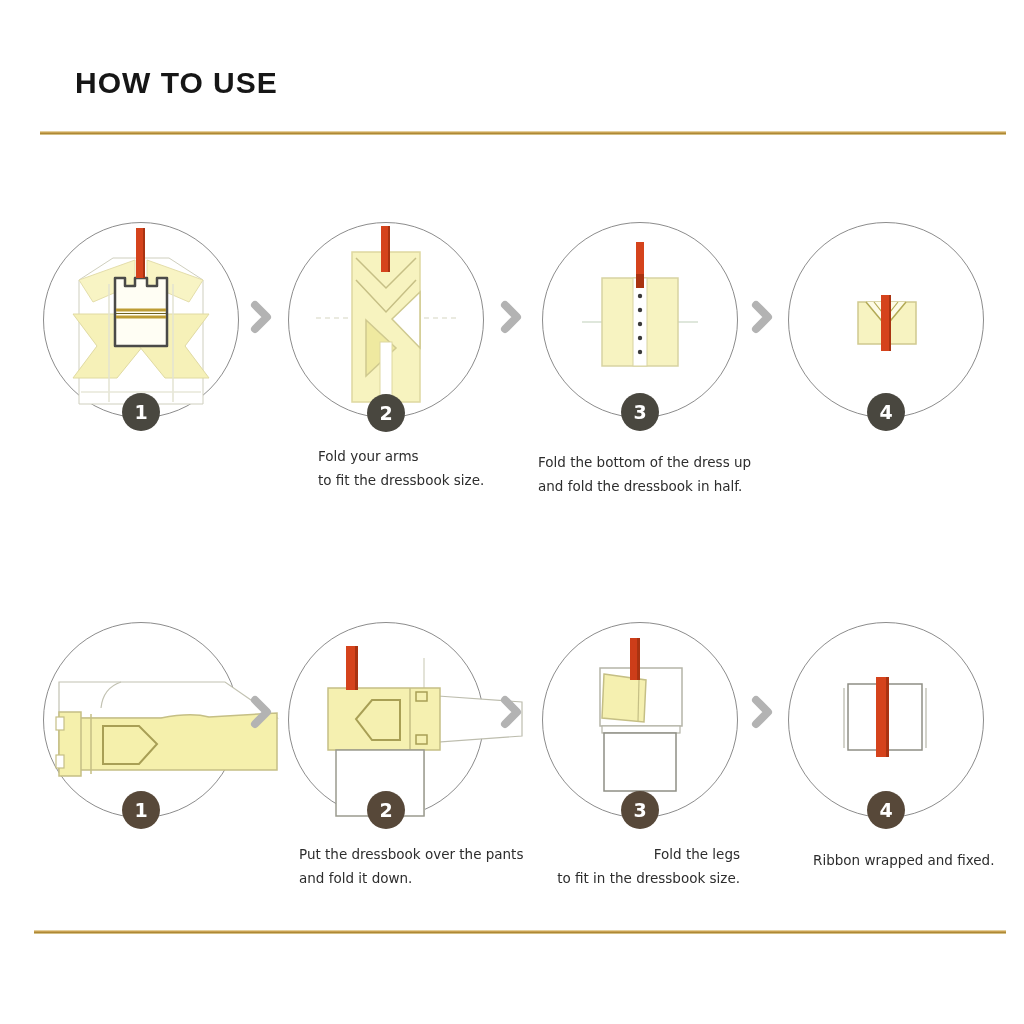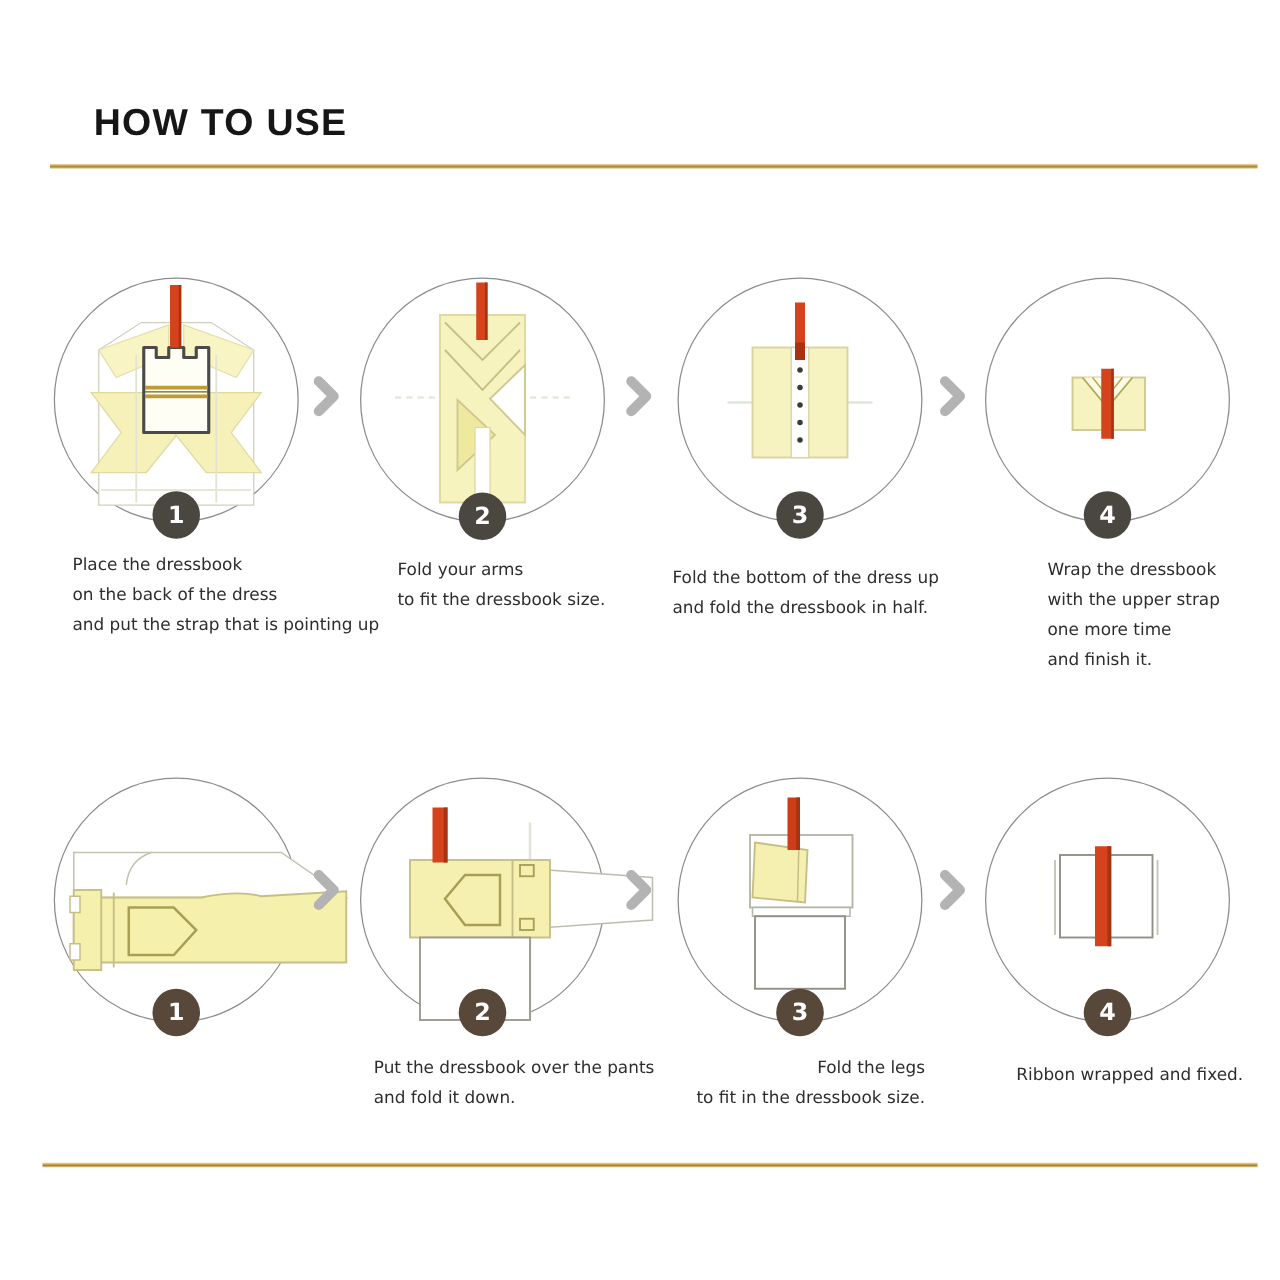--- a/index.html
+++ b/index.html
@@ -1,18 +1,18 @@
 <!DOCTYPE html>
 <html><head>
 <meta charset="utf-8">
 <style>
   html,body{margin:0;padding:0;background:#fff;}
   .page{position:relative;width:1024px;height:1024px;background:#ffffff;overflow:hidden;
         font-family:"DejaVu Sans",sans-serif;}
-  .title{position:absolute;left:75px;top:82px;font-family:"Liberation Sans",sans-serif;
+  .title{position:absolute;left:75px;top:66px;font-family:"Liberation Sans",sans-serif;
          font-weight:bold;font-size:30px;color:#161616;letter-spacing:1px;}
   .rule{position:absolute;height:4px;
         background:linear-gradient(to bottom,#f1e5c0 0%,#c79e4c 40%,#a9832e 60%,#e9dcae 100%);}
   .rule.top{left:40px;top:131px;width:966px;}
   .rule.bottom{left:34px;top:930px;width:972px;}
   .circle{position:absolute;width:196px;height:196px;border:1.5px solid #8c8c8c;border-radius:50%;box-sizing:border-box;}
   .ill{position:absolute;width:196px;height:196px;overflow:visible;}
   svg{overflow:visible;display:block;}
   .badge{position:absolute;width:38px;height:38px;border-radius:50%;display:flex;align-items:center;
          justify-content:center;color:#fff;font-size:19px;font-weight:bold;}
@@ -110,31 +110,24 @@
   <div class="badge r1 b12">
       <span>2</span>
     </div>
   <div class="badge r1 b13">
       <span>3</span>
     </div>
   <div class="badge r1 b14">
       <span>4</span>
     </div>
 
-  <div class="caption cap11">Place the dressbook
-on the back of the dress
-and put the strap that is pointing up</div>
   <div class="caption cap13">Fold the bottom of the dress up
 and fold the dressbook in half.</div>
   <div class="caption cap12">Fold your arms
 to fit the dressbook size.</div>
-  <div class="caption cap14">Wrap the dressbook
-with the upper strap
-one more time
-and finish it.</div>
 
   <div class="circle c21"></div>
   <svg class="ill c21" viewBox="0 0 196 196">
     <polygon points="16,60 182,60 234,96 16,96" fill="#ffffff" stroke="#c2c2b2" stroke-width="1.2"></polygon>
     <path d="M78,60 Q60,66 58,86" fill="none" stroke="#c2c2b2" stroke-width="1.2"></path>
     <path d="M16,96 L118,96 Q148,90 166,95 L234,91 L234,148 L16,148 Z" fill="#f5f0ac" stroke="#c5bf85" stroke-width="1.5"></path>
     <rect x="16" y="90" width="22" height="64" fill="#f5f0ac" stroke="#c5bf85" stroke-width="1.5"></rect>
     <line x1="48" y1="92" x2="48" y2="152" stroke="#c5bf85" stroke-width="1.5"></line>
     <rect x="13" y="95" width="8" height="13" fill="#ffffff" stroke="#c5bf85" stroke-width="1.2"></rect>
     <rect x="13" y="133" width="8" height="13" fill="#ffffff" stroke="#c5bf85" stroke-width="1.2"></rect>

